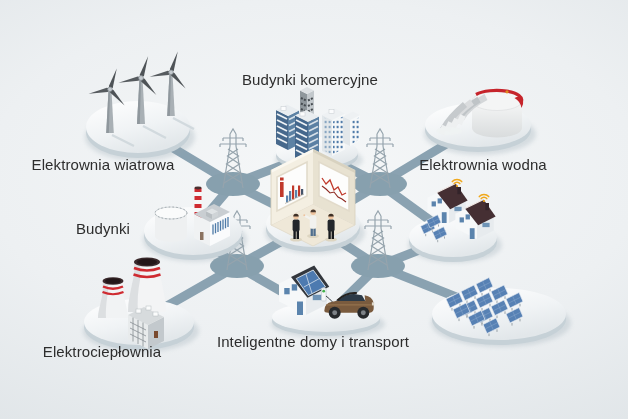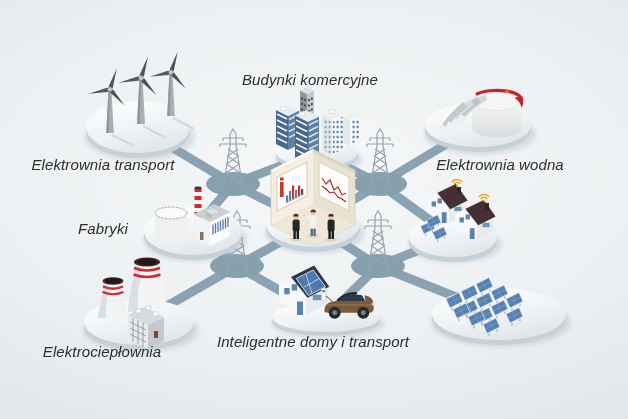--- a/index.html
+++ b/index.html
@@ -4,25 +4,25 @@
 <style>
   html,body{margin:0;padding:0;}
   .stage{
     position:relative;width:628px;height:419px;overflow:hidden;
     background:radial-gradient(ellipse 130% 105% at 50% 42%, #f5f7f8 0%, #edf0f2 40%, #e0e5e8 70%, #d2d8dc 100%);
     font-family:"Liberation Sans", sans-serif;
   }
   .scene{position:absolute;left:0;top:0;}
   .lbl{
     position:absolute;transform:translateX(-50%);
-    font-size:15px;line-height:1.1;color:#2d2d2d;white-space:nowrap;letter-spacing:.1px;font-style:italic;
+    font-size:15px;line-height:1.1;color:#2d2d2d;white-space:nowrap;letter-spacing:.1px;
   }
   .lbl-0{left:103px;top:157px}
   .lbl-1{left:310px;top:72px}
-  .lbl-2{left:500px;top:157px}
+  .lbl-2{left:483px;top:157px}
   .lbl-3{left:103px;top:221px}
   .lbl-4{left:480px;top:252px}
   .lbl-5{left:102px;top:344px}
   .lbl-6{left:313px;top:334px}
   .lbl-7{left:509px;top:344px}
 </style>
 </head>
 <body>
 
 <div class="stage">
@@ -374,19 +374,19 @@
         <use href="#spanel" transform="translate(510,323)"></use>
     <use href="#spanel" transform="translate(450,308)"></use>
         <use href="#spanel" transform="translate(465,315.5)"></use>
         <use href="#spanel" transform="translate(480,323)"></use>
     <use href="#spanel" transform="translate(457,318.5)"></use>
         <use href="#spanel" transform="translate(472,326)"></use>
         <use href="#spanel" transform="translate(487,333.5)"></use>
   </g>
 </svg>
 
-  <div class="lbl lbl-0">Elektrownia transport</div>
+  <div class="lbl lbl-0">Elektrownia wiatrowa</div>
   <div class="lbl lbl-1">Budynki komercyjne</div>
   <div class="lbl lbl-2">Elektrownia wodna</div>
-  <div class="lbl lbl-3">Fabryki</div>
+  <div class="lbl lbl-3">Budynki</div>
   <div class="lbl lbl-6">Inteligentne domy i transport</div>
   <div class="lbl lbl-5">Elektrociepłownia</div>
 </div>
 
 </body></html>

